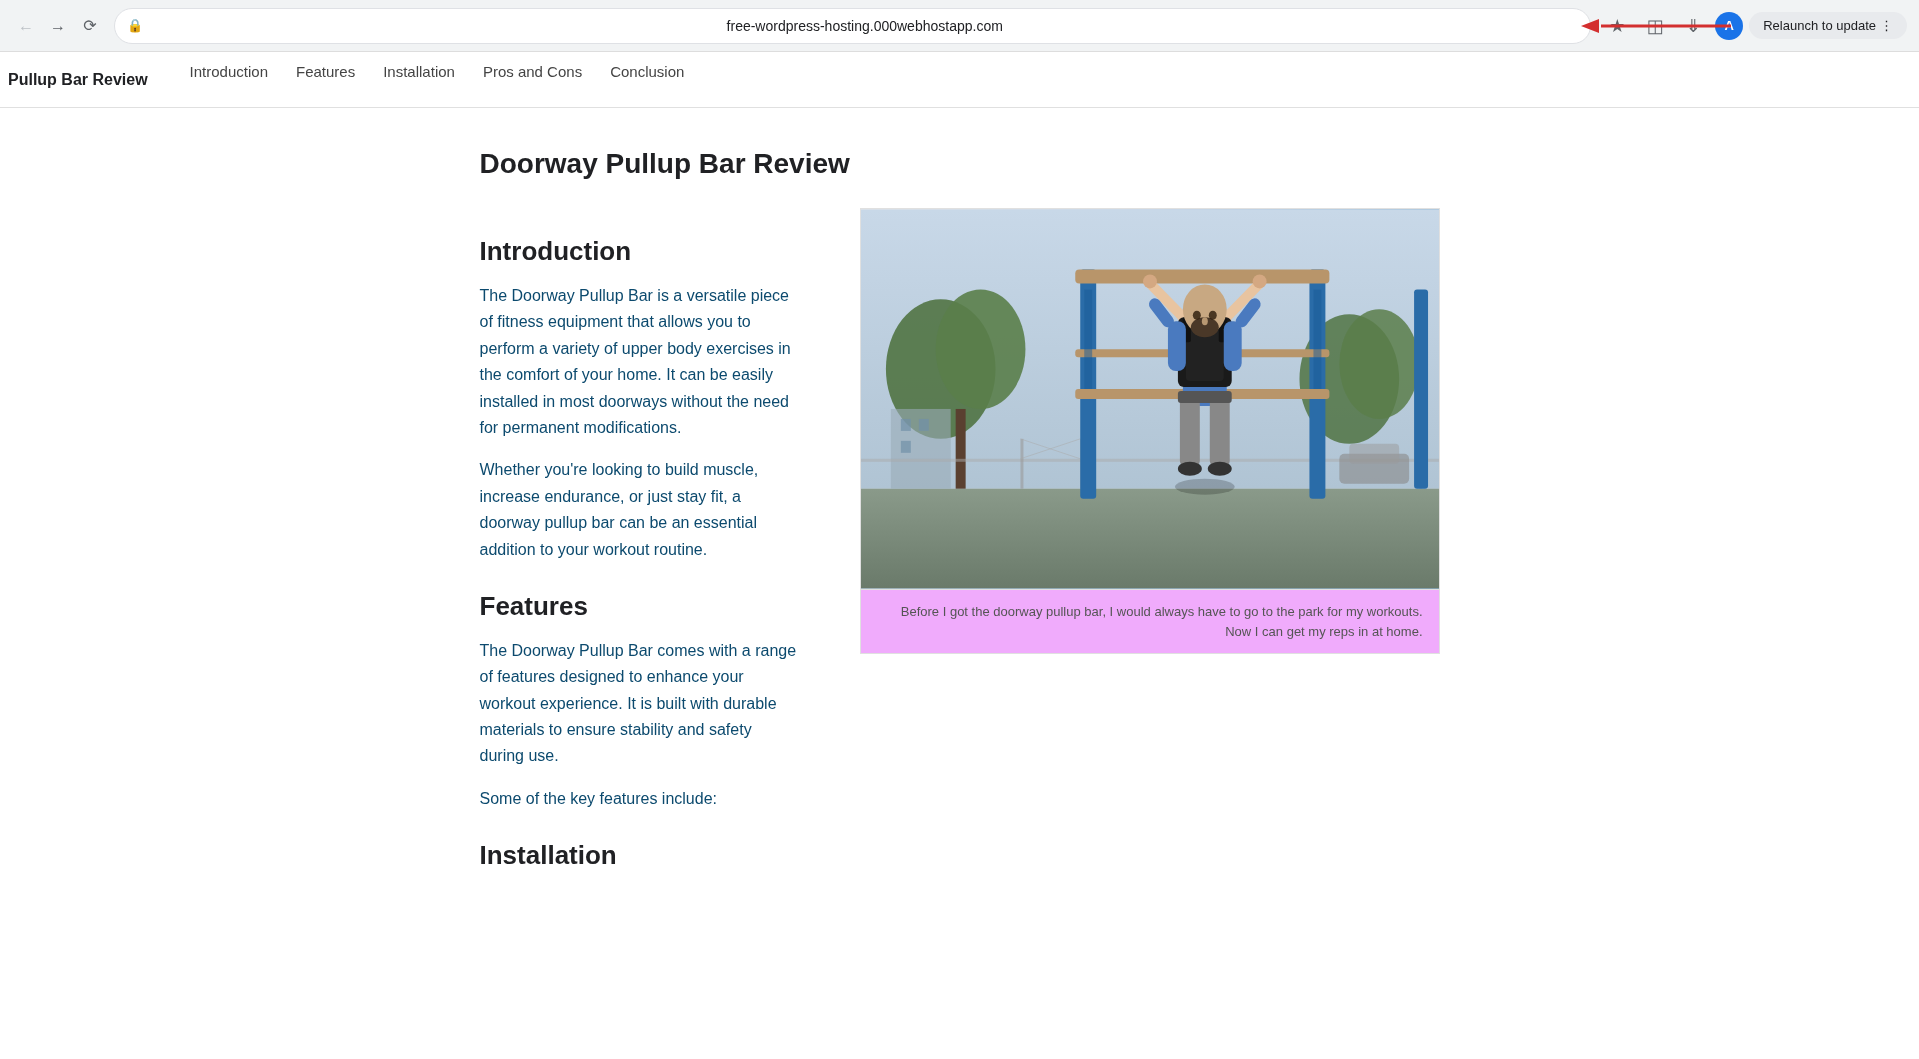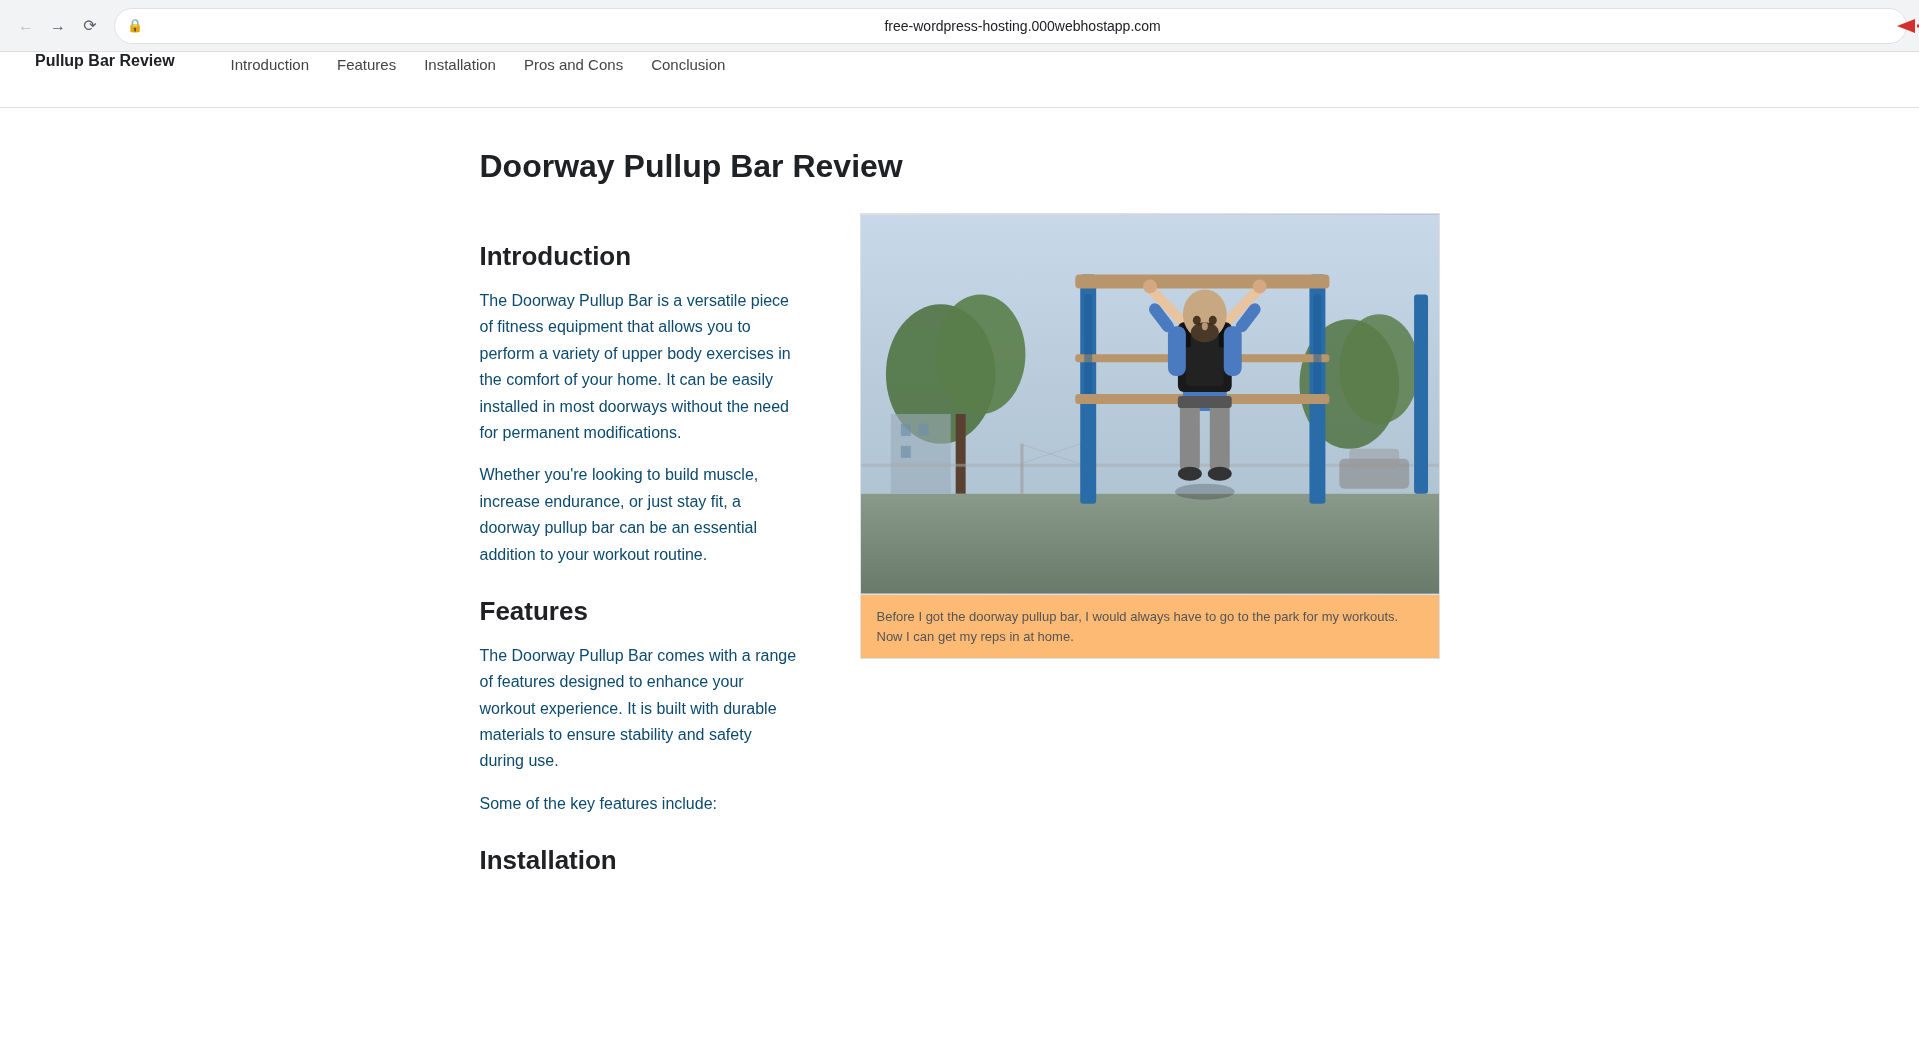--- a/index.html
+++ b/index.html
@@ -103,24 +103,24 @@
       cursor: pointer;
       white-space: nowrap;
       display: flex;
       align-items: center;
       gap: 4px;
     }
 
     
     .site-nav {
       border-bottom: 1px solid #e0e0e0;
-      padding: 0 35px;
-      display: flex;
-      align-items: flex-start;
-      gap: 32px;
+      padding: 0 8px;
+      display: flex;
+      align-items: center;
+      gap: 18px;
       height: 56px;
     }
     .site-title {
       font-size: 16px;
       font-weight: 600;
       color: #202124;
       white-space: nowrap;
     }
     .nav-links {
       display: flex;
@@ -137,21 +137,21 @@
     
     .main-content {
       max-width: 1280px;
       margin: 0 auto;
       padding: 40px 160px 60px 160px;
       display: flex;
       flex-direction: column;
     }
 
     .page-title {
-      font-size: 32px;
+      font-size: 28px;
       font-weight: 700;
       color: #202124;
       margin-bottom: 28px;
     }
 
     .content-layout {
       display: flex;
       gap: 60px;
       align-items: flex-start;
     }
@@ -204,25 +204,25 @@
       justify-content: center;
     }
 
     
     .pullup-scene {
       width: 100%;
       height: 100%;
     }
 
     .image-caption {
-      background: #fdba74;
+      background: #f0abfc;
       padding: 12px 16px;
       font-size: 13px;
       color: #555;
-      text-align: left;
+      text-align: right;
       line-height: 1.5;
       border-top: 1px solid #e0e0e0;
     }
 
     
     .address-bar-wrapper {
       flex: 1;
       position: relative;
       display: flex;
       align-items: center;
@@ -256,20 +256,30 @@
     </div>
 
     <div class="arrow-overlay">
       <svg width="150" height="20" viewBox="0 0 150 20">
         <line x1="150" y1="10" x2="20" y2="10" stroke="#d32f2f" stroke-width="3"></line>
         <polygon points="0,10 18,3 18,17" fill="#d32f2f"></polygon>
       </svg>
     </div>
   </div>
 
+  <div class="browser-toolbar-right">
+    <button class="toolbar-icon-btn" title="Bookmark">★</button>
+    <button class="toolbar-icon-btn" title="Extensions">◫</button>
+    <button class="toolbar-icon-btn" title="Downloads">⇓</button>
+    <div class="profile-icon">A</div>
+    <button class="relaunch-btn">
+      <span>Relaunch to update</span>
+      <span>⋮</span>
+    </button>
+  </div>
 </div>
 
 <nav class="site-nav">
   <span class="site-title">Pullup Bar Review</span>
   <ul class="nav-links">
     <li>
       <a href="#introduction">Introduction</a>
     </li>
     <li>
       <a href="#features">Features</a>

